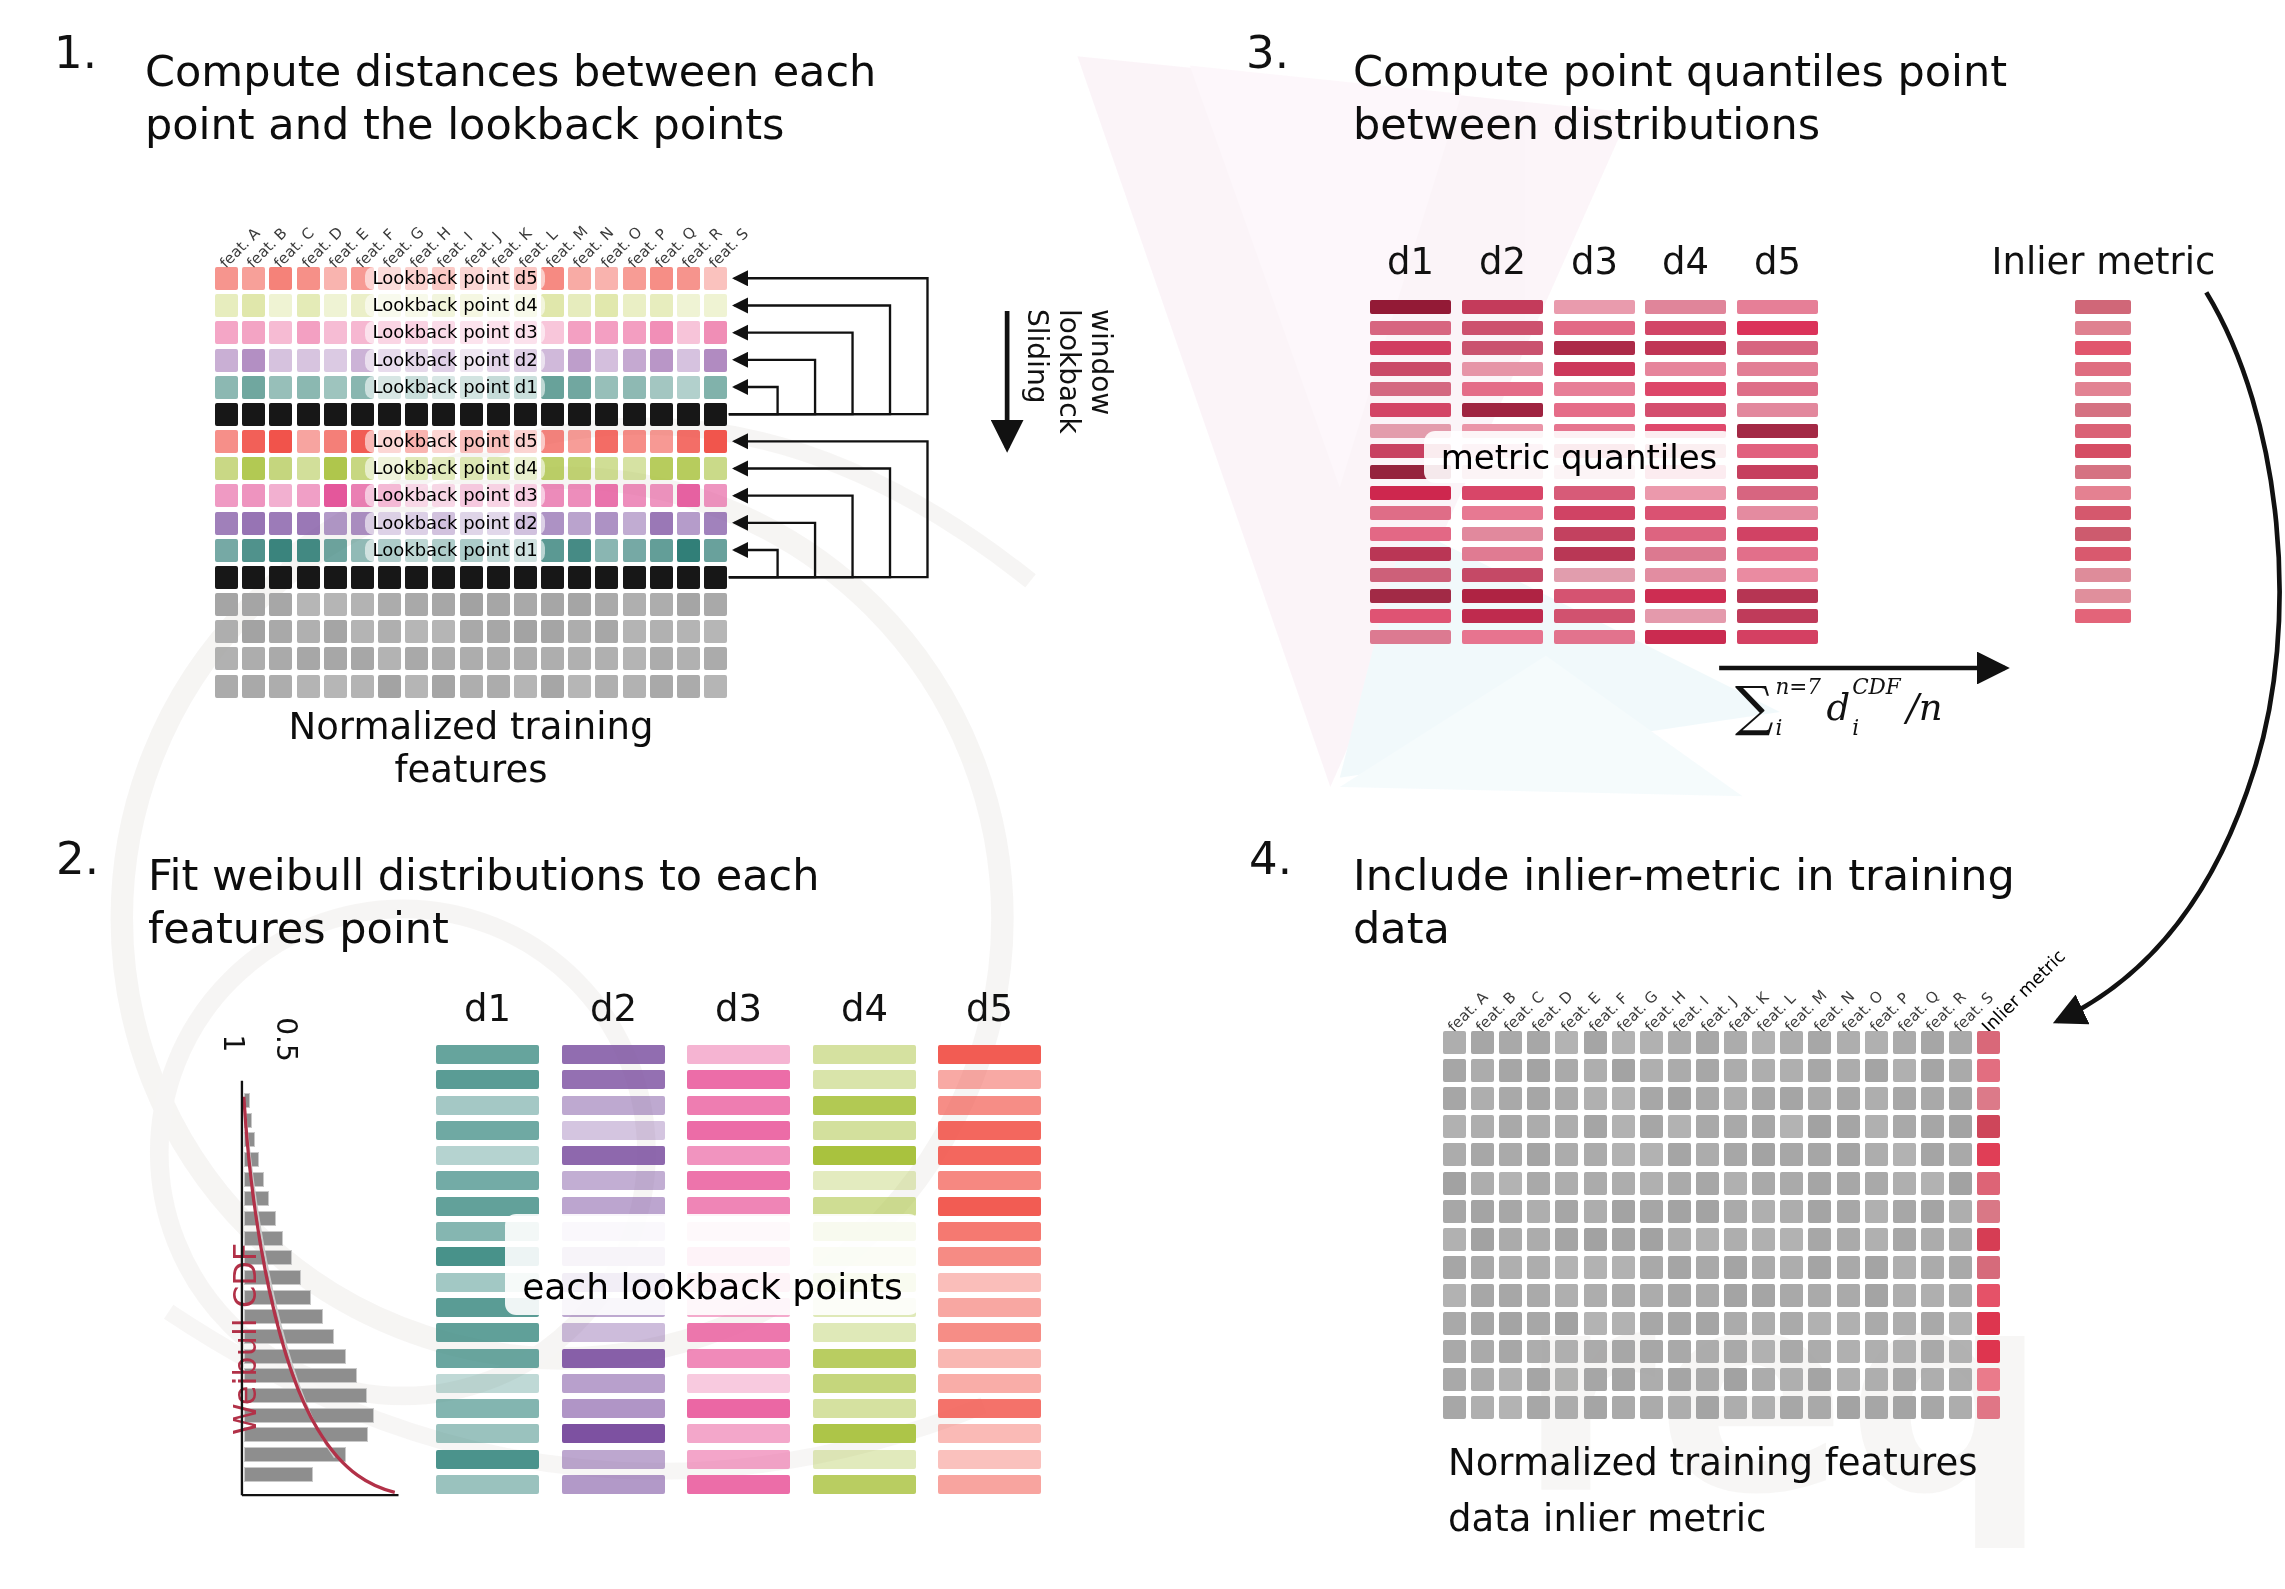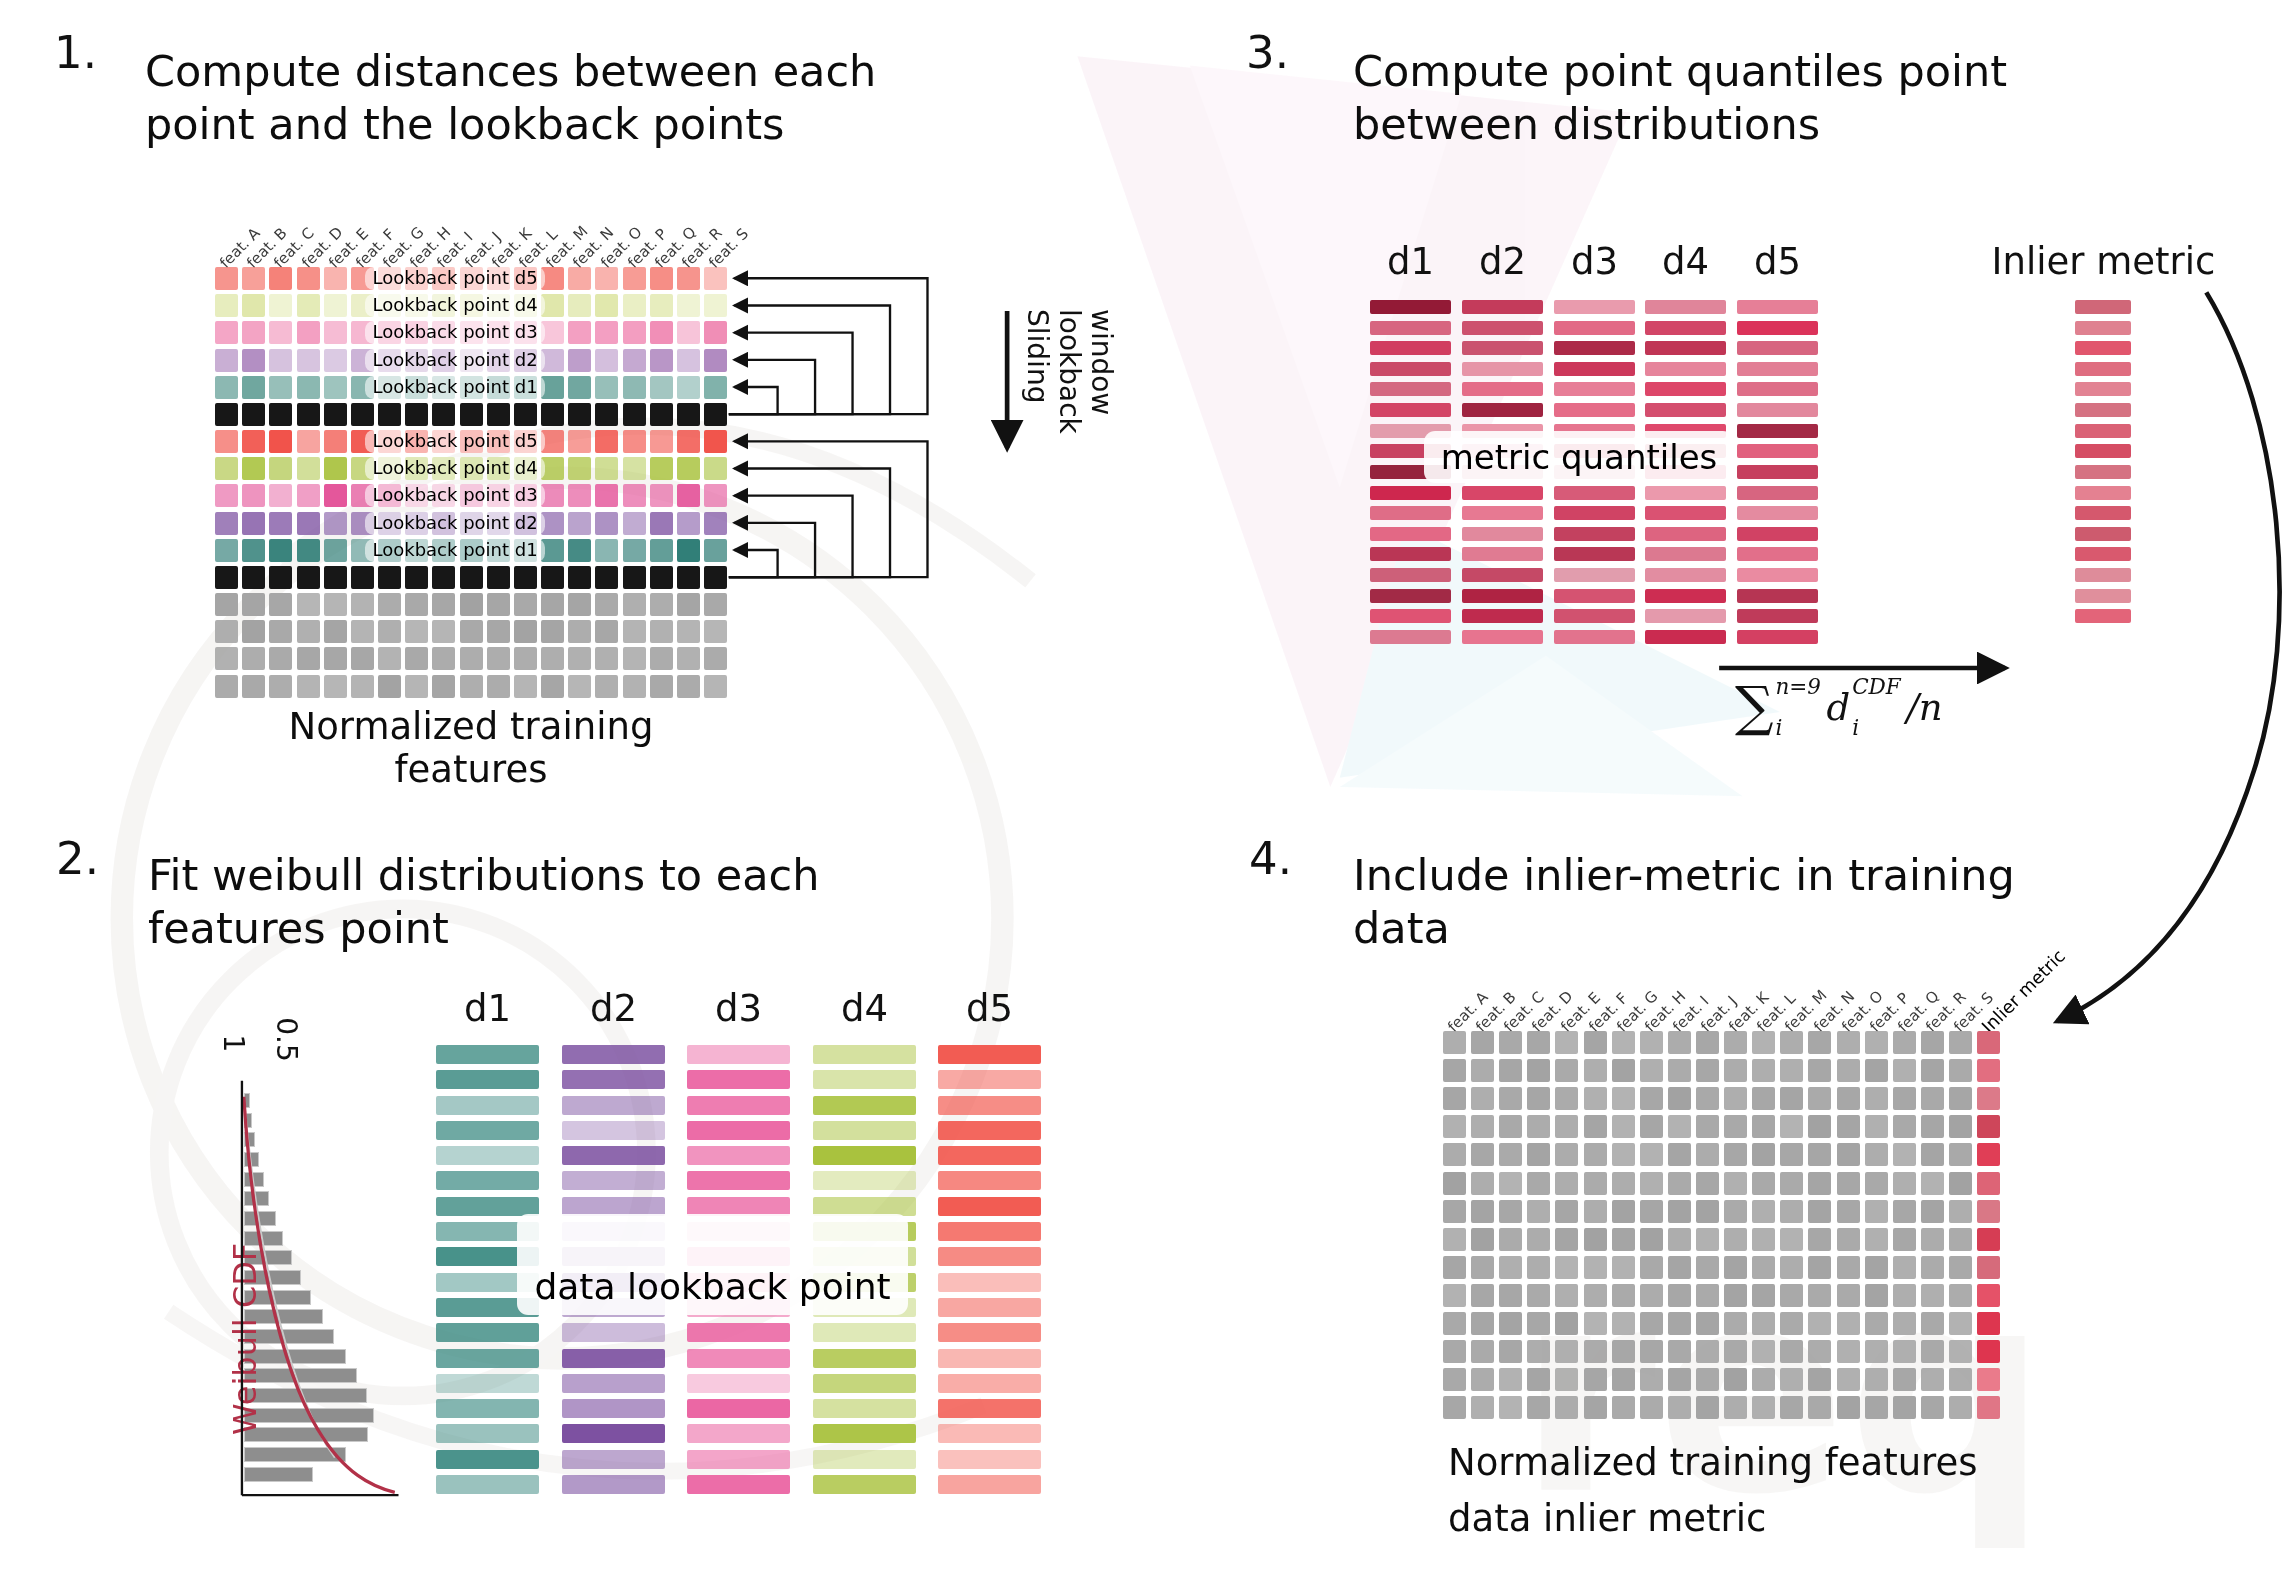--- a/index.html
+++ b/index.html
@@ -539,21 +539,21 @@
     <div class="ibar" style="top: 227px; background: rgb(205, 91, 110);"></div>
     <div class="ibar" style="top: 247px; background: rgb(217, 89, 110);"></div>
     <div class="ibar" style="top: 268px; background: rgb(222, 140, 154);"></div>
     <div class="ibar" style="top: 289px; background: rgb(224, 143, 156);"></div>
     <div class="ibar" style="top: 309px; background: rgb(227, 100, 121);"></div>
   </div>
 
 <div class="abs formula">
   <span class="fsigma">∑</span>
     <span class="fstack">
-      <span>n=9</span>
+      <span>n=7</span>
       <span>i</span>
     </span>
     <span class="fvar">d</span>
     <span class="fstack">
       <span>CDF</span>
       <span>i</span>
     </span>
     <span class="fvar">/n</span>
 </div>
 
@@ -685,21 +685,21 @@
     <div class="dbar" style="left: 502px; top: 253px; background: rgb(242, 87, 77); opacity: 0.52;"></div>
     <div class="dbar" style="left: 502px; top: 278px; background: rgb(242, 87, 77); opacity: 0.68;"></div>
     <div class="dbar" style="left: 502px; top: 304px; background: rgb(242, 87, 77); opacity: 0.43;"></div>
     <div class="dbar" style="left: 502px; top: 329px; background: rgb(242, 87, 77); opacity: 0.49;"></div>
     <div class="dbar" style="left: 502px; top: 354px; background: rgb(242, 87, 77); opacity: 0.84;"></div>
     <div class="dbar" style="left: 502px; top: 379px; background: rgb(242, 87, 77); opacity: 0.41;"></div>
     <div class="dbar" style="left: 502px; top: 405px; background: rgb(242, 87, 77); opacity: 0.37;"></div>
     <div class="dbar" style="left: 502px; top: 430px; background: rgb(242, 87, 77); opacity: 0.54;"></div>
   </div>
 <div class="abs overlay2">
-  <span class="pill"><br><span>data lookback point</span></span>
+  <span class="pill"><br><span>each lookback points</span></span>
 </div>
 
 <div class="abs num" style="left:1249px;top:832px">4.</div>
 <div class="abs t" style="left:1353px;top:849px">Include inlier-metric in training</div>
 <div class="abs t" style="left:1353px;top:902px">data</div>
 
 <div class="grid" style="left:1443px;top:1031px;width:557px;height:389px">
     <div class="feat-label" style="left: 13px;">feat. A</div>
     <div class="feat-label" style="left: 41px;">feat. B</div>
     <div class="feat-label" style="left: 69px;">feat. C</div>

